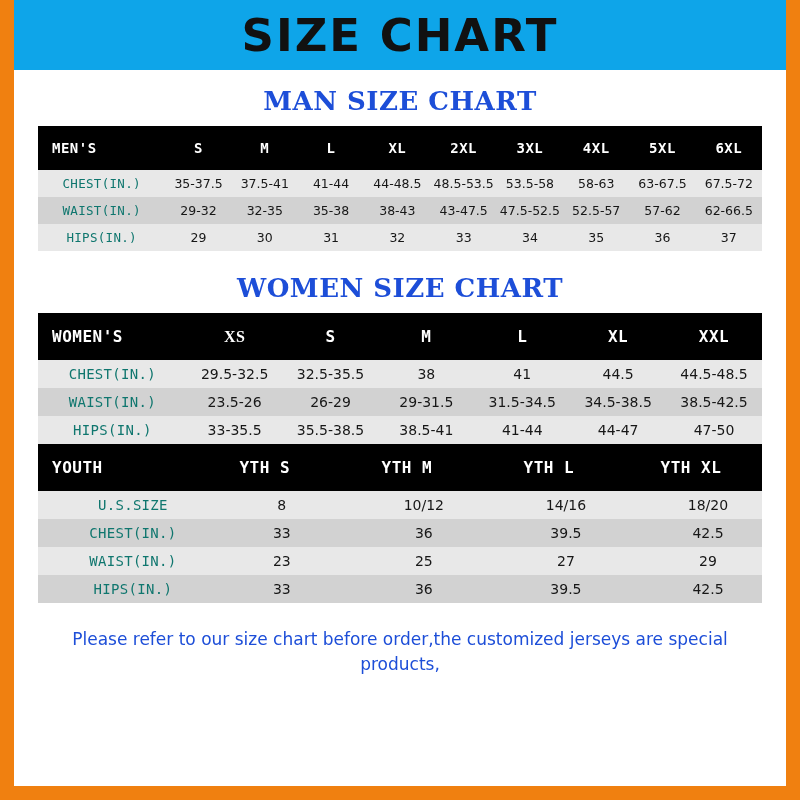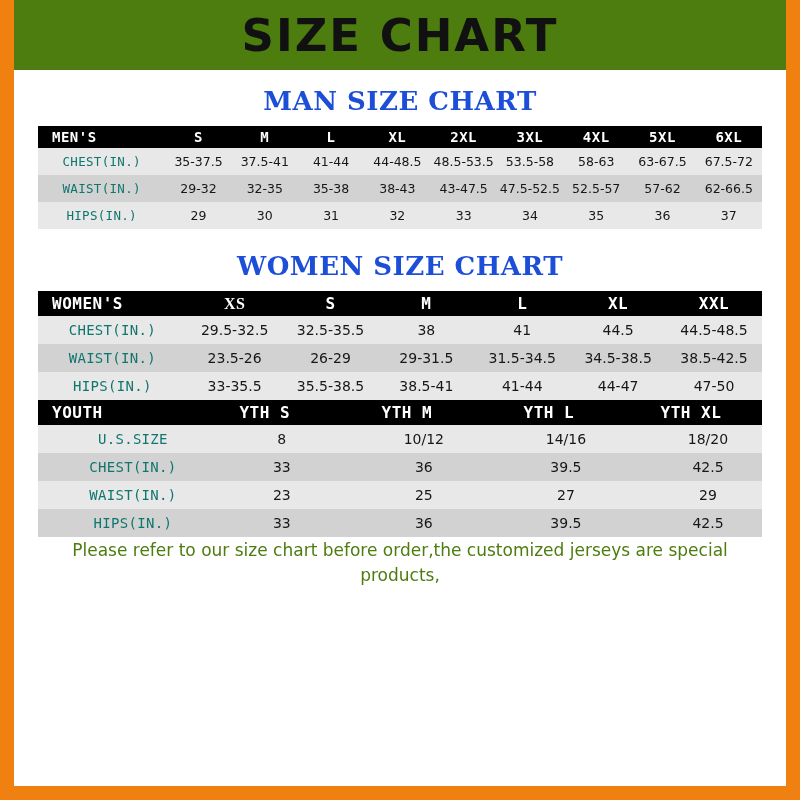--- a/index.html
+++ b/index.html
@@ -16,21 +16,21 @@
   .page {
     position: relative;
     width: 800px;
     height: 800px;
     box-sizing: border-box;
     border-left: 14px solid #f08010;
     border-right: 14px solid #f08010;
     background: #ffffff;
   }
   .banner {
-    background: #4d7c0f;
+    background: #0ea5e9;
     height: 70px;
     display: flex;
     align-items: center;
     justify-content: center;
   }
   .banner-title {
     font-family: "DejaVu Sans", sans-serif;
     font-weight: bold;
     font-size: 45px;
     letter-spacing: 2px;
@@ -62,21 +62,21 @@
     text-align: center;
     vertical-align: middle;
   }
   .hdr-row {
     background: #000000;
     color: #ffffff;
   }
   .hdr-row th {
     font-family: "DejaVu Sans Mono", monospace;
     font-weight: bold;
-    padding: 3px 0;
+    padding: 14px 0;
     font-size: 15px;
     letter-spacing: 0.5px;
   }
   .hdr-row th.corner {
     text-align: left;
     padding-left: 14px;
     font-size: 17px;
   }
   .row-a { background: #e8e8e8; }
   .row-b { background: #d2d2d2; }
@@ -94,24 +94,24 @@
   }
   
   #men-table td { font-size: 12.5px; }
   #men-table .hdr-row th { font-size: 14px; }
   #women-table .hdr-row th { font-size: 16px; }
   #women-table td { font-size: 14px; }
   #youth-table .hdr-row th { font-size: 16px; }
   #youth-table td { font-size: 14px; padding-left: 34px; }
 
   .footer-note {
-    margin-top: 1px;
+    margin-top: 24px;
     padding: 0 10px;
     text-align: center;
-    color: #4d7c0f;
+    color: #1d4ed8;
     font-family: "DejaVu Sans", sans-serif;
     font-size: 17px;
     line-height: 1.45;
   }
   .bottom-bar {
     position: absolute;
     left: 0;
     right: 0;
     bottom: 0;
     height: 14px;

